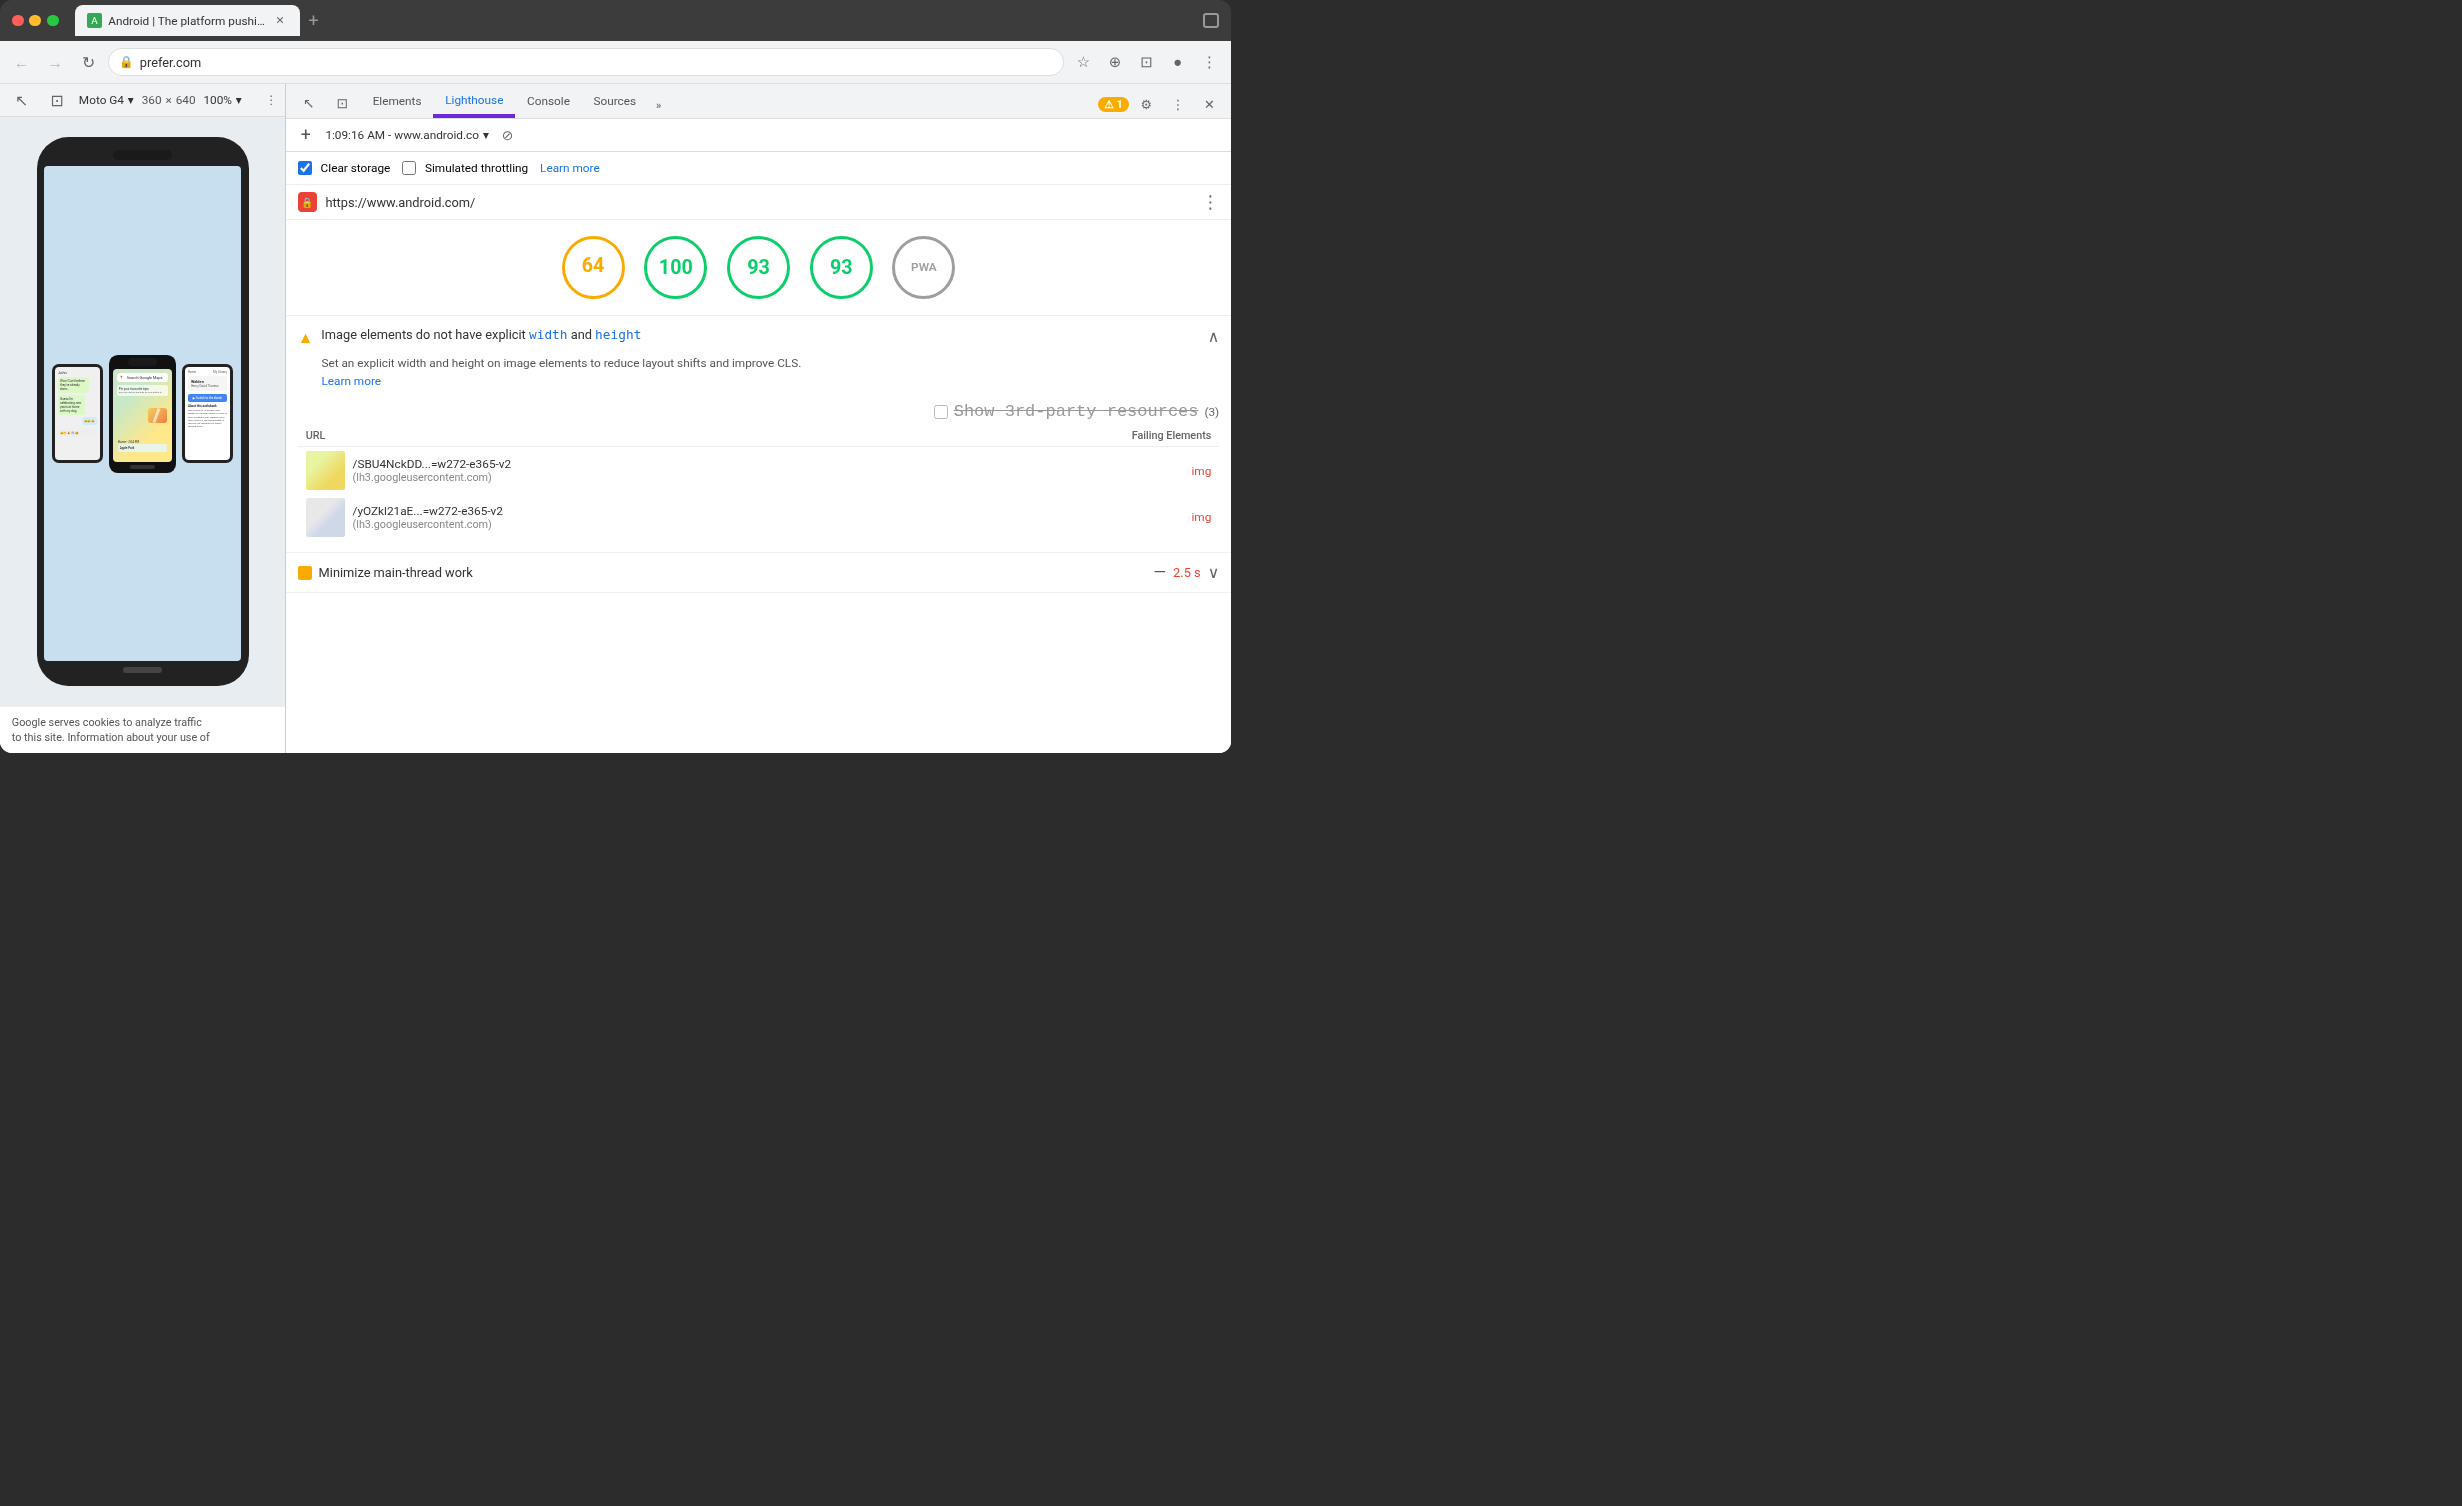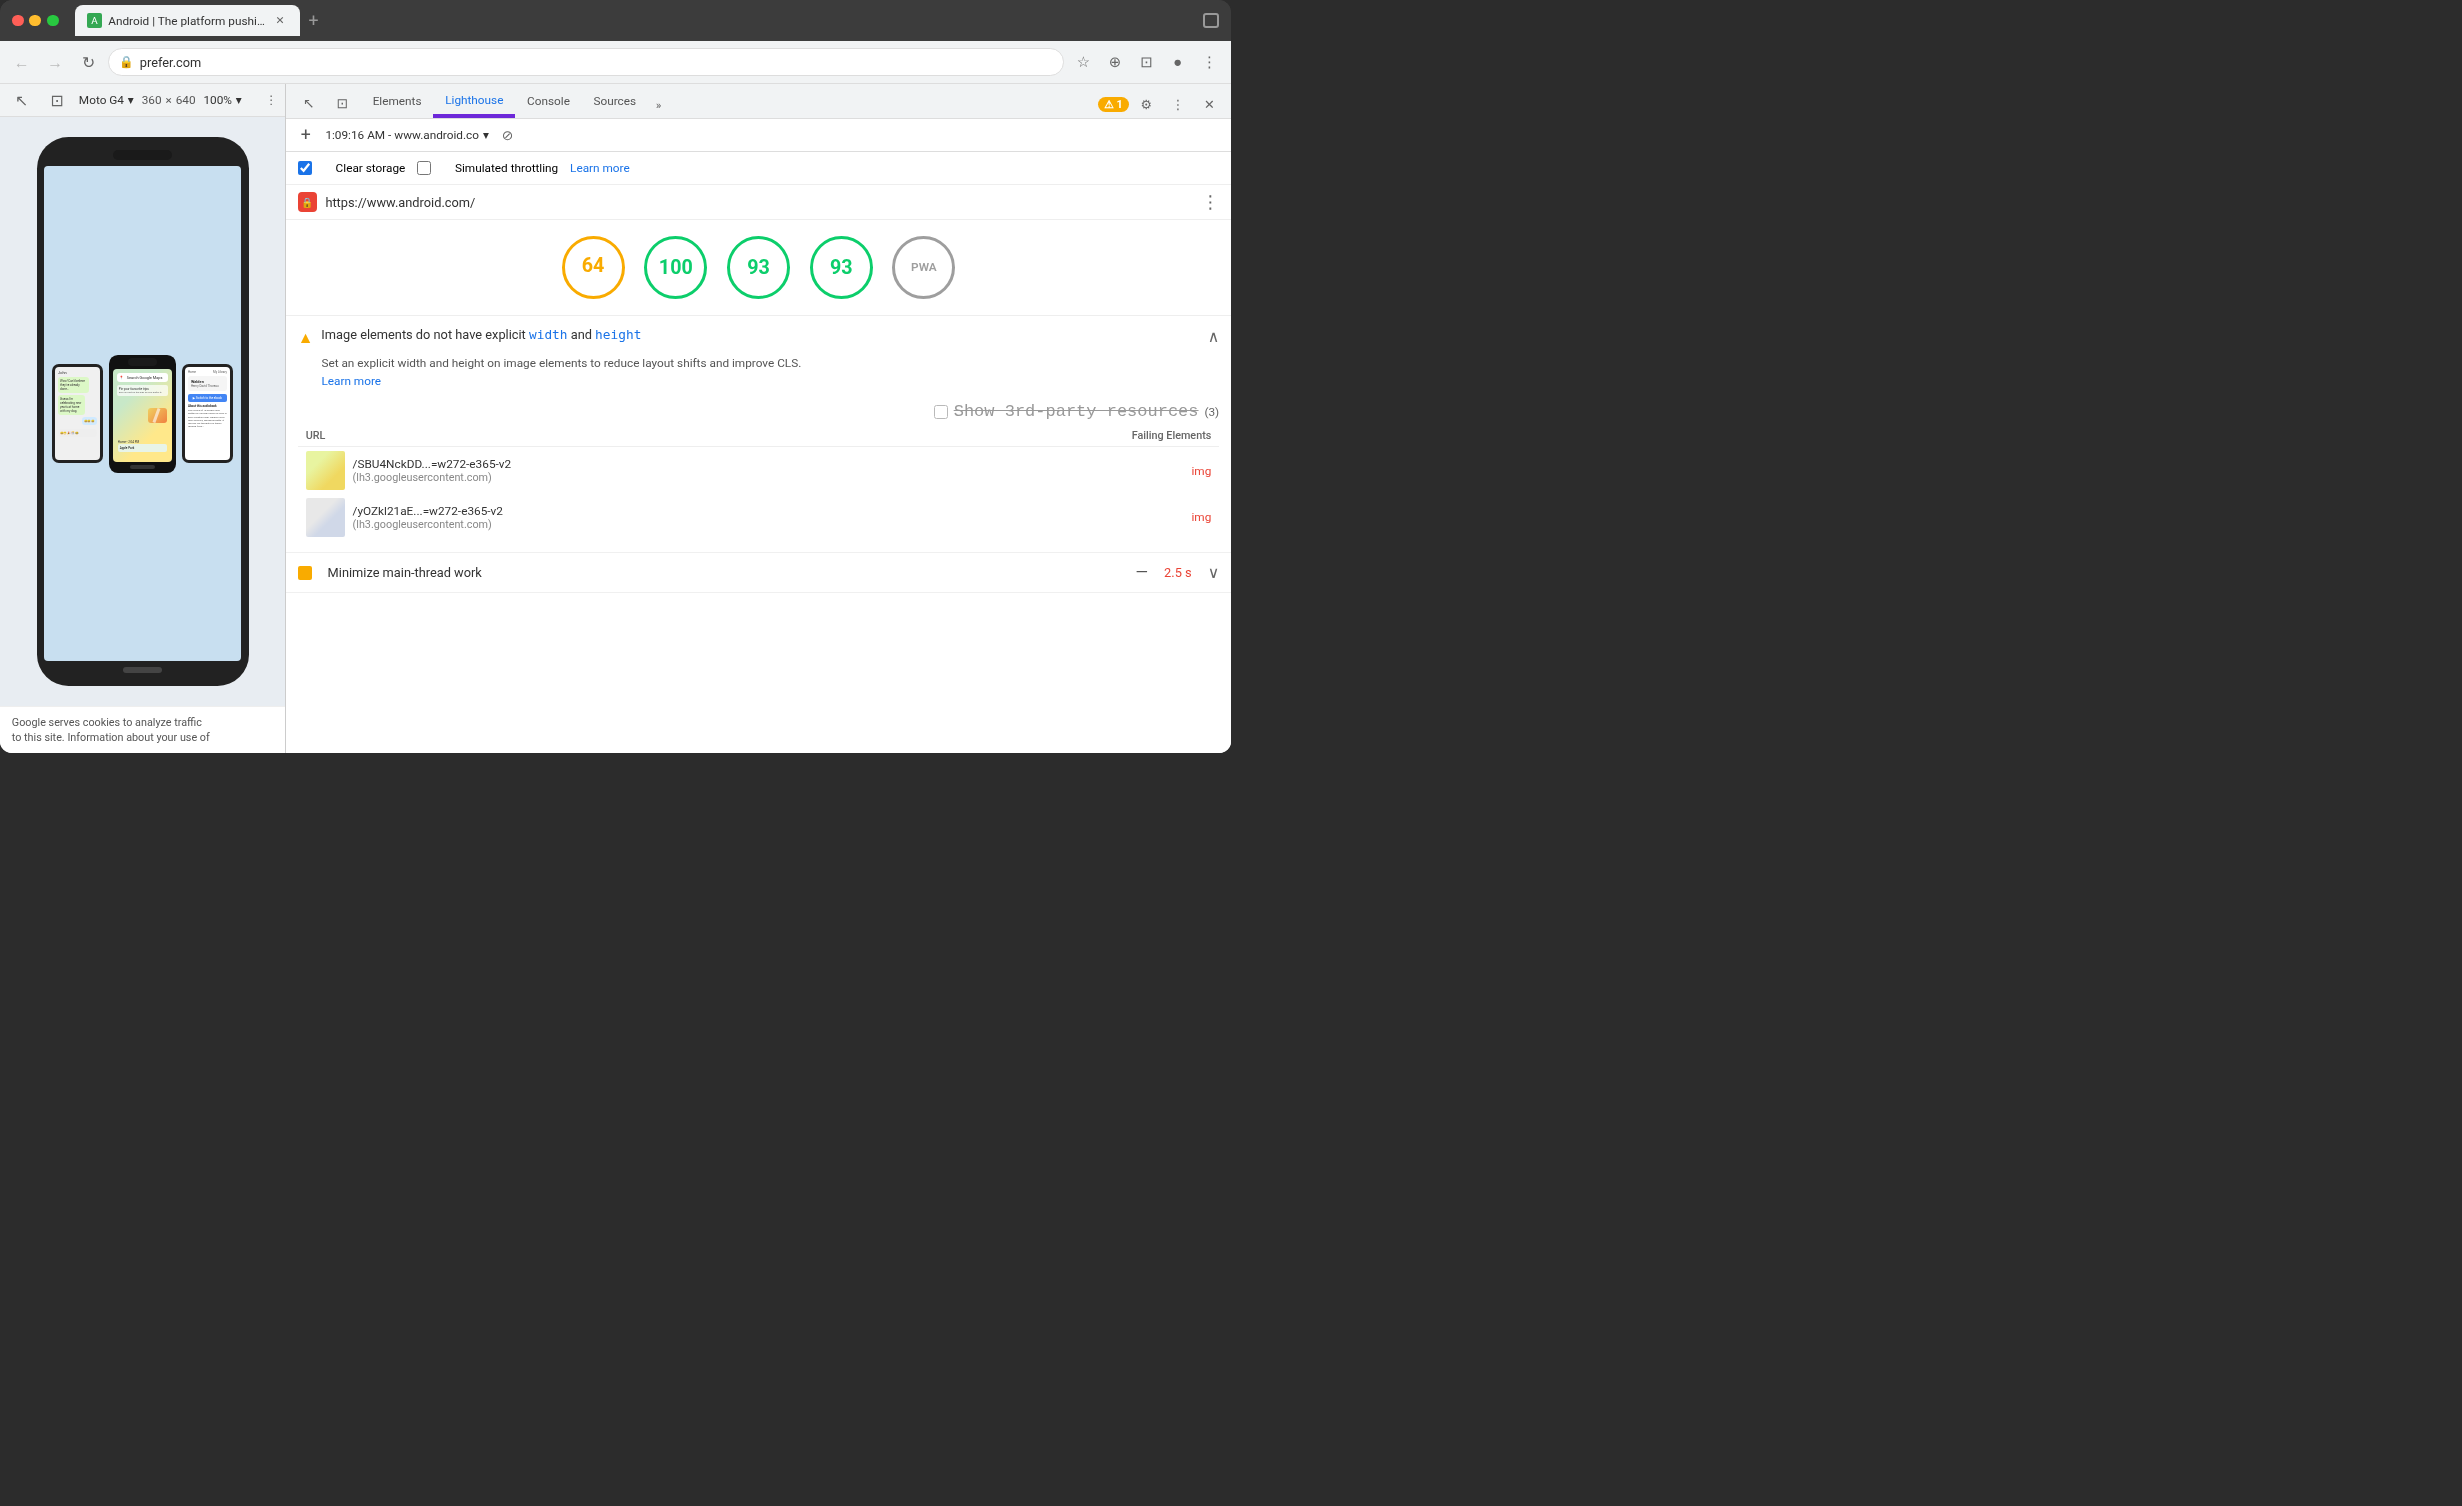--- a/index.html
+++ b/index.html
@@ -474,21 +474,21 @@
       display: flex;
       align-items: center;
       padding: 0 11.8px;
       gap: 11.8px;
       font-size: 11.8px;
     }
 
     .lh-checkbox-group {
       display: flex;
       align-items: flex-start;
-      gap: 24px;
+      gap: 9px;
     }
 
     .lh-checkbox {
       width: 13.8px;
       height: 13.8px;
       accent-color: #1a73e8;
     }
 
     .lh-learn-more {
       color: #1a73e8;
@@ -729,21 +729,21 @@
 
     
     .minimize-item {
       border-bottom: 1px solid #f0f0f0;
       padding: 9.9px 11.8px;
     }
 
     .minimize-header {
       display: flex;
       align-items: center;
-      gap: 16px;
+      gap: 7px;
     }
 
     .minimize-icon {
       width: 13.8px;
       height: 13.8px;
       background: #f9ab00;
       border-radius: 2px;
     }
 
     .minimize-title {

